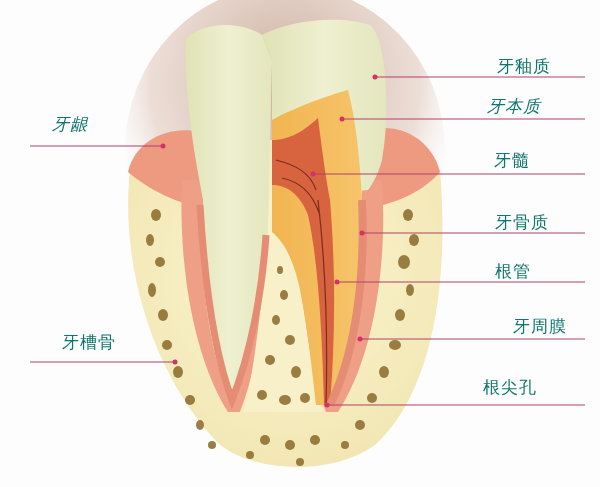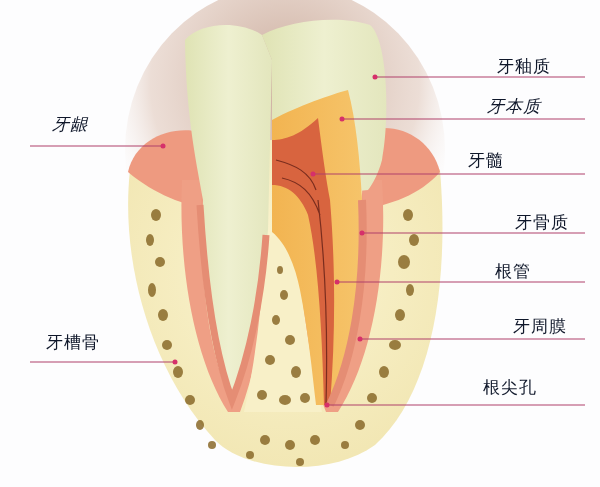--- a/index.html
+++ b/index.html
@@ -1,18 +1,18 @@
 <!DOCTYPE html>
 <html><head>
 <meta charset="utf-8">
 <style>
   html, body { margin: 0; padding: 0; background: #ffffff; }
   .stage { position: relative; width: 600px; height: 487px; overflow: hidden; background: #fdfdfe; font-family: "DejaVu Sans", "Liberation Sans", sans-serif; }
   svg.art { position: absolute; left: 0; top: 0; }
-  .lbl { position: absolute; font-size: 17px; color: #0f172a; letter-spacing: 1px; white-space: nowrap; line-height: 20px; }
+  .lbl { position: absolute; font-size: 17px; color: #0f766e; letter-spacing: 1px; white-space: nowrap; line-height: 20px; }
 </style>
 </head>
 <body>
 
 <div class="stage">
 
   <svg class="art" width="600" height="487" viewBox="0 0 600 487">
     <defs>
       <radialGradient id="halo" cx="50%" cy="30%" r="60%">
         <stop offset="0%" stop-color="#b88e78" stop-opacity="0.75"></stop>
@@ -114,22 +114,22 @@
         <circle cx="342" cy="119" r="2.5"></circle>
       <circle cx="313" cy="174" r="2.5"></circle>
         <circle cx="362" cy="233" r="2.5"></circle>
       <circle cx="337" cy="282" r="2.5"></circle>
         <circle cx="360" cy="339" r="2.5"></circle>
       <circle cx="327" cy="405" r="2.5"></circle>
     </g>
   </svg>
 
   <div class="lbl" style="left:52px; top:114px;font-style:italic;">牙龈</div>
-  <div class="lbl" style="left:46px; top:332px;text-align:right;">牙槽骨</div>
+  <div class="lbl" style="left:62px; top:332px;text-align:right;">牙槽骨</div>
 
   <div class="lbl" style="left:497px; top:56px;">牙釉质</div>
   <div class="lbl" style="left:487px; top:96px;font-style:italic;">牙本质</div>
-  <div class="lbl" style="left:468px; top:150px;text-align:right;">牙髓</div>
-  <div class="lbl" style="left:515px; top:212px;">牙骨质</div>
+  <div class="lbl" style="left:494px; top:150px;text-align:right;">牙髓</div>
+  <div class="lbl" style="left:495px; top:212px;">牙骨质</div>
   <div class="lbl" style="left:495px; top:261px;">根管</div>
   <div class="lbl" style="left:513px; top:316px;">牙周膜</div>
   <div class="lbl" style="left:483px; top:377px;">根尖孔</div>
 </div>
 
 </body></html>

